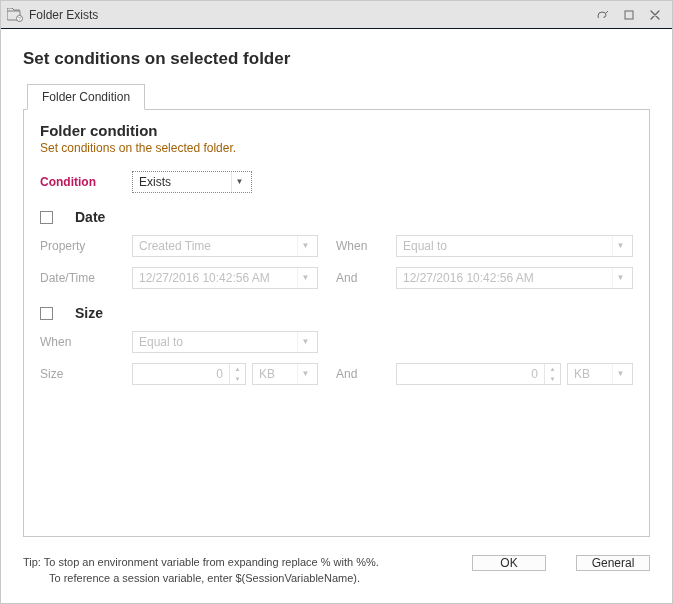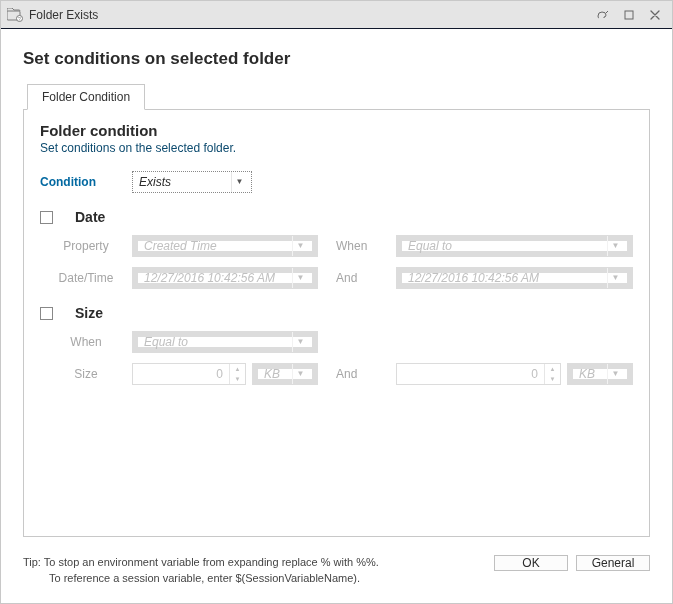--- a/index.html
+++ b/index.html
@@ -81,45 +81,45 @@
     position: relative;
     min-height: 0;
   }
   .section-title {
     font-size: 15px;
     font-weight: bold;
     margin-bottom: 2px;
   }
   .section-sub {
     font-size: 12px;
-    color: #0c4a6e;
+    color: #a16207;
     margin-bottom: 16px;
   }
   .row {
     display: flex;
     align-items: center;
     margin-bottom: 10px;
   }
   .label-col {
     width: 92px;
     font-size: 12px;
     font-weight: bold;
-    color: #0369a1;
+    color: #be185d;
   }
   .combo {
     height: 22px;
-    border: 6px solid #000000;
+    border: 1px solid #000000;
     background: #fff;
     display: flex;
     align-items: center;
     padding: 0 4px 0 6px;
     font-size: 12px;
   }
   .combo.focusable { border:1px dotted #888; }
-  .combo .combo-val { flex:1; overflow:hidden; white-space:nowrap;font-style:italic; }
+  .combo .combo-val { flex:1; overflow:hidden; white-space:nowrap; }
   .combo .caret {
     width: 16px; text-align:center; color:#555; font-size:8px;
     border-left: 1px solid #e6e6e6;
     margin-left:4px;
     height:20px; line-height:20px;
   }
   .textbox {
     height: 22px;
     border: 1px solid #c8c8c8;
     background: #fff;
@@ -147,21 +147,21 @@
     margin-top: 16px;
     margin-bottom: 10px;
   }
   .group-check .chk {
     width: 13px; height:13px; border:1px solid #888; margin-right:6px;
     background:#fff;
   }
   .group-check .gtitle {
     font-size: 14px; font-weight: bold; padding-left: 16px;
   }
-  .disabled .label-col { color:#a6a6a6; font-weight: normal; text-align: center; }
+  .disabled .label-col { color:#a6a6a6; font-weight: normal; }
   .disabled .combo,
   .disabled .textbox,
   .disabled .numbox {
     border-color: #dcdcdc;
     color: #c0c0c0;
     background: #fff;
   }
   .disabled .caret { color:#c0c0c0; border-left-color:#f2f2f2; }
   .mid-label {
     width: 52px;
@@ -180,20 +180,21 @@
     width:16px; display:flex; flex-direction:column; border-left:1px solid #e6e6e6;
   }
   .numbox .spin span {
     height:10px; font-size:6px; line-height:10px; text-align:center; color:#c0c0c0;
   }
   .footer {
     border-top: none;
     padding: 8px 22px 16px 22px;
     display: flex;
     align-items: flex-start;
+    gap: 22px;
   }
   .tip {
     font-size: 11px; color:#444; line-height:1.45;
     flex:1;
     padding-right: 12px;
   }
   .tip .tip-pre { display:inline-block; width:26px; }
   .btn {
     min-width: 74px;
     height: 16px;

